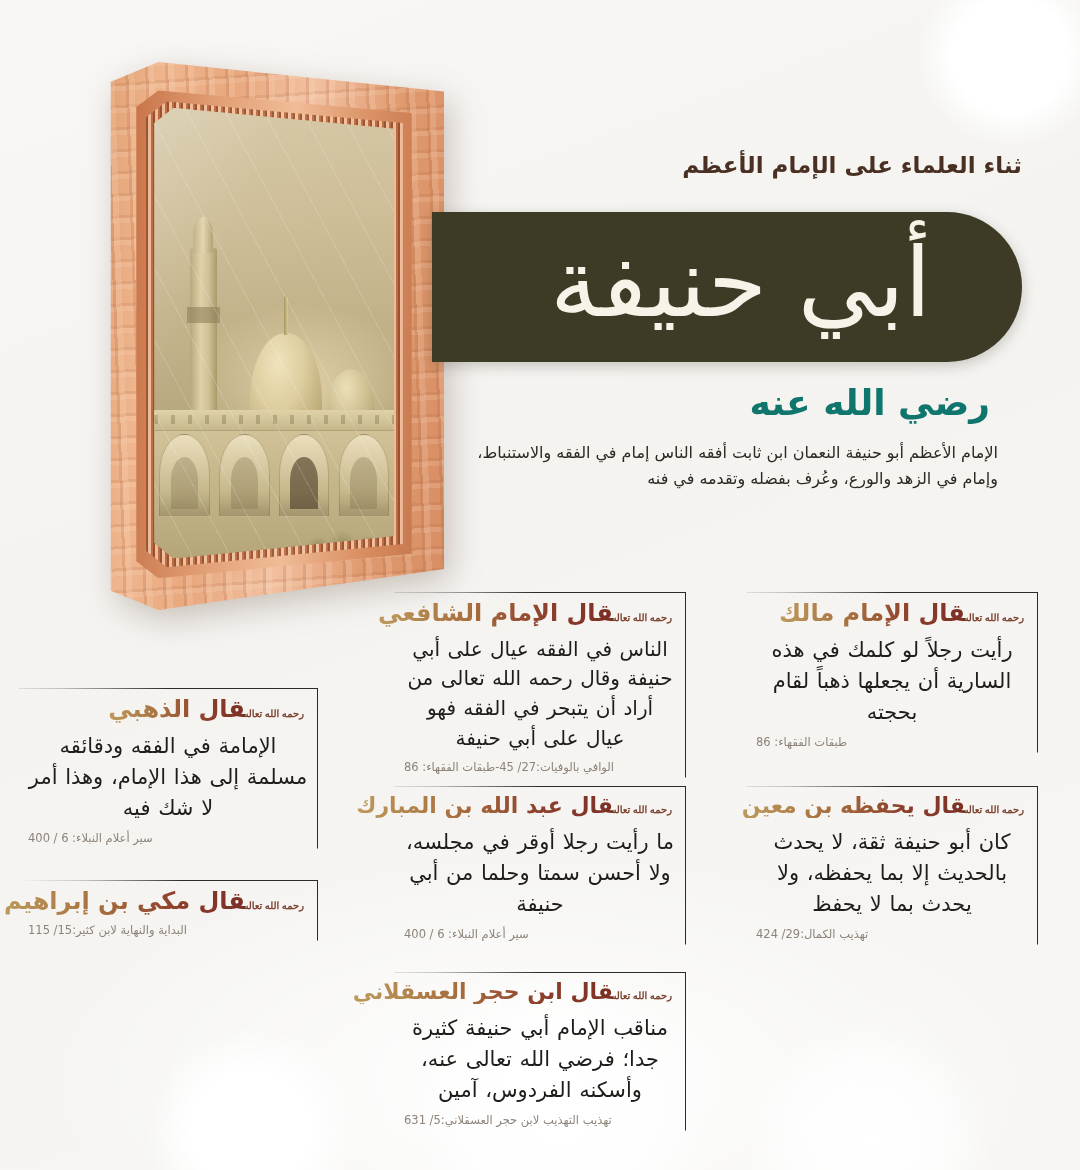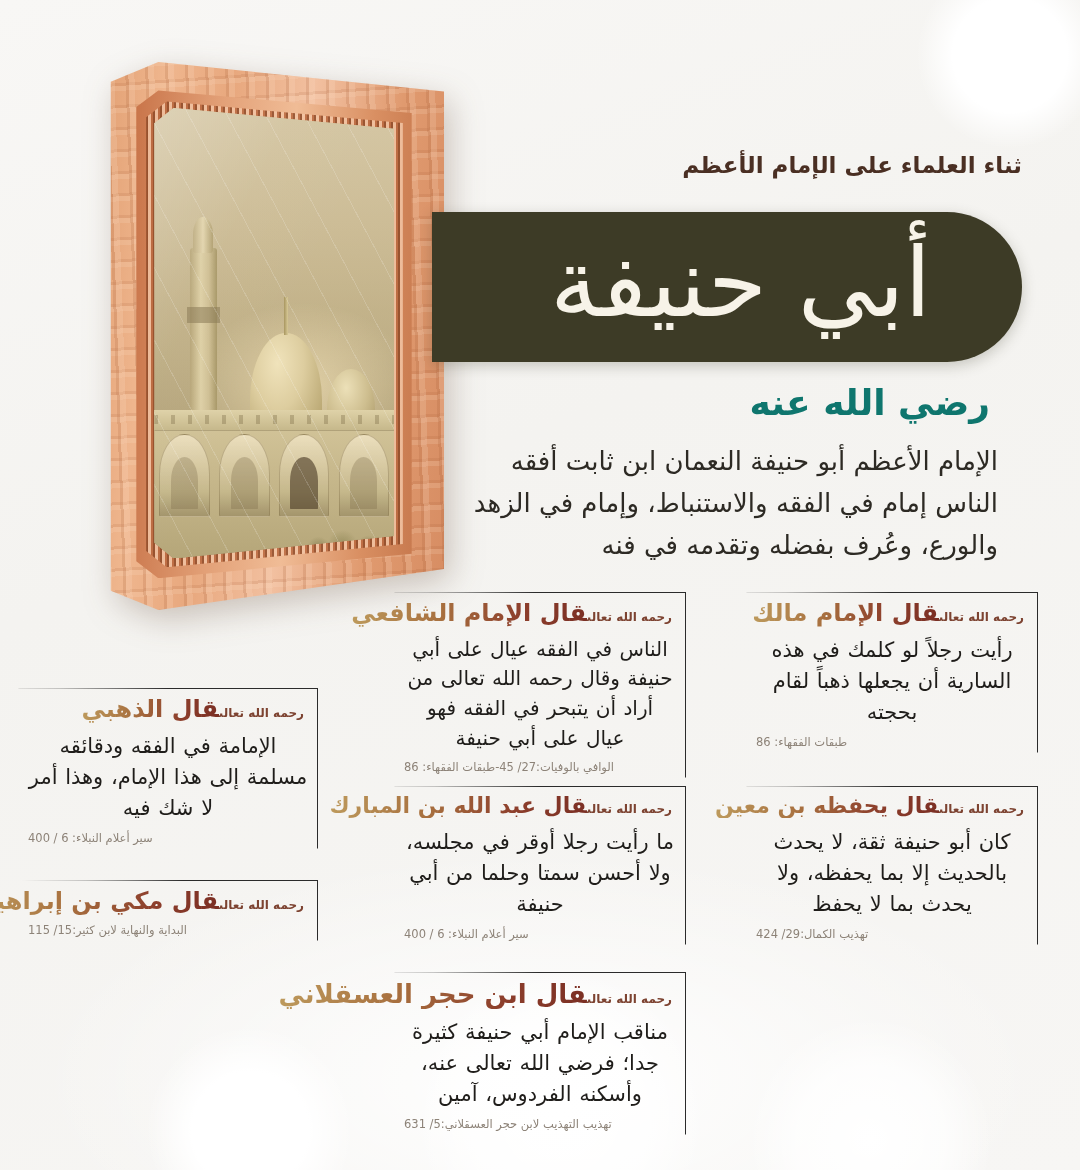--- a/index.html
+++ b/index.html
@@ -216,21 +216,21 @@
     text-align: right;
     font-size: 36px;
     font-weight: 700;
     color: #0f766e;
   }
   .intro {
     position: absolute;
     right: 82px; top: 440px;
     width: 540px;
     text-align: right;
-    font-size: 26px;
+    font-size: 16px;
     line-height: 1.62;
     color: #2d2a24;
   }
 
   
   .card {
     position: absolute;
     padding: 8px 10px 4px 10px;
     background: transparent;
   }
@@ -254,24 +254,25 @@
   }
   .card-head .who {
     font-size: 24px;
     font-weight: 700;
     background: linear-gradient(90deg, #bd9a5c 0%, #a8703f 38%, #8d3f2c 72%, #7b2f24 100%);
     -webkit-background-clip: text;
     background-clip: text;
     color: transparent;
   }
   .card-head .rahimahu {
-    font-size: 12px;
+    font-size: 10px;
     font-weight: 700;
     color: #7d4331;
     margin-right: 4px;
+    font-family: Liberation Serif, serif;
   }
   .card-body {
     text-align: center;
     font-size: 21px;
     line-height: 1.48;
     color: #1f1d1a;
     word-spacing: 1px;
   }
   .card-ref {
     margin-top: 7px;
@@ -285,21 +286,21 @@
   #card-shafii  { left: 394px; top: 592px;  width: 292px; }
   #card-malik   { left: 746px; top: 592px;  width: 292px; }
   #card-dhahabi { left: 18px;  top: 688px;  width: 300px; }
   #card-mubarak { left: 394px; top: 786px;  width: 292px; }
   #card-yahya   { left: 746px; top: 786px;  width: 292px; }
   #card-makki   { left: 18px;  top: 880px;  width: 300px; }
   #card-ibnhajar{ left: 394px; top: 972px;  width: 292px; }
   #card-shubah  { left: 746px; top: 972px;  width: 292px; }
 
   #card-shafii  .card-body { font-size: 20px; }
-  #card-ibnhajar .card-head .who { font-size: 26px; text-align: center; }
+  #card-ibnhajar .card-head .who { font-size: 22px; text-align: center; }
   #card-shubah  .card-head .who { font-size: 22px; }
   #card-mubarak .card-head .who { font-size: 22px; }
   #card-yahya   .card-head .who { font-size: 22px; }
 </style>
 </head>
 <body>
 
 <div class="bg-layer"></div>
 
 <div class="stage">

